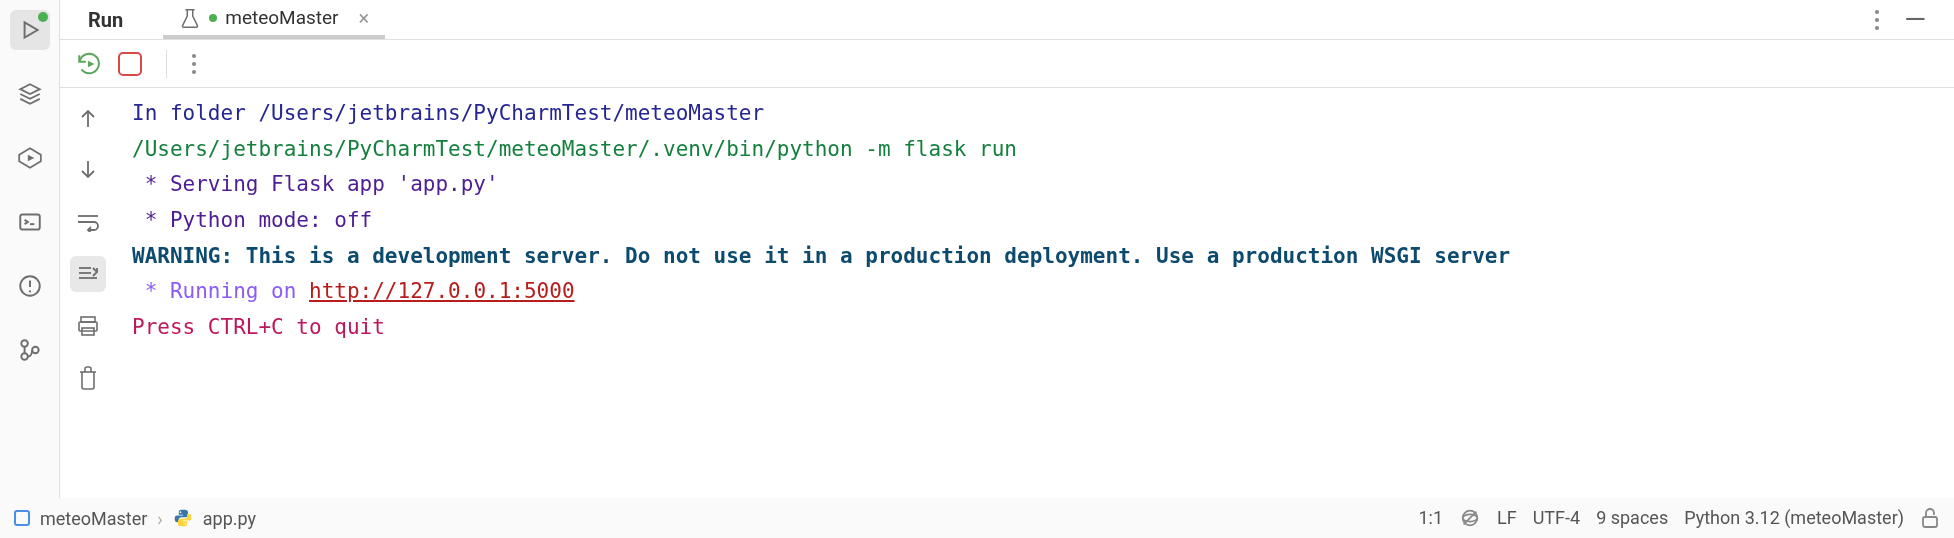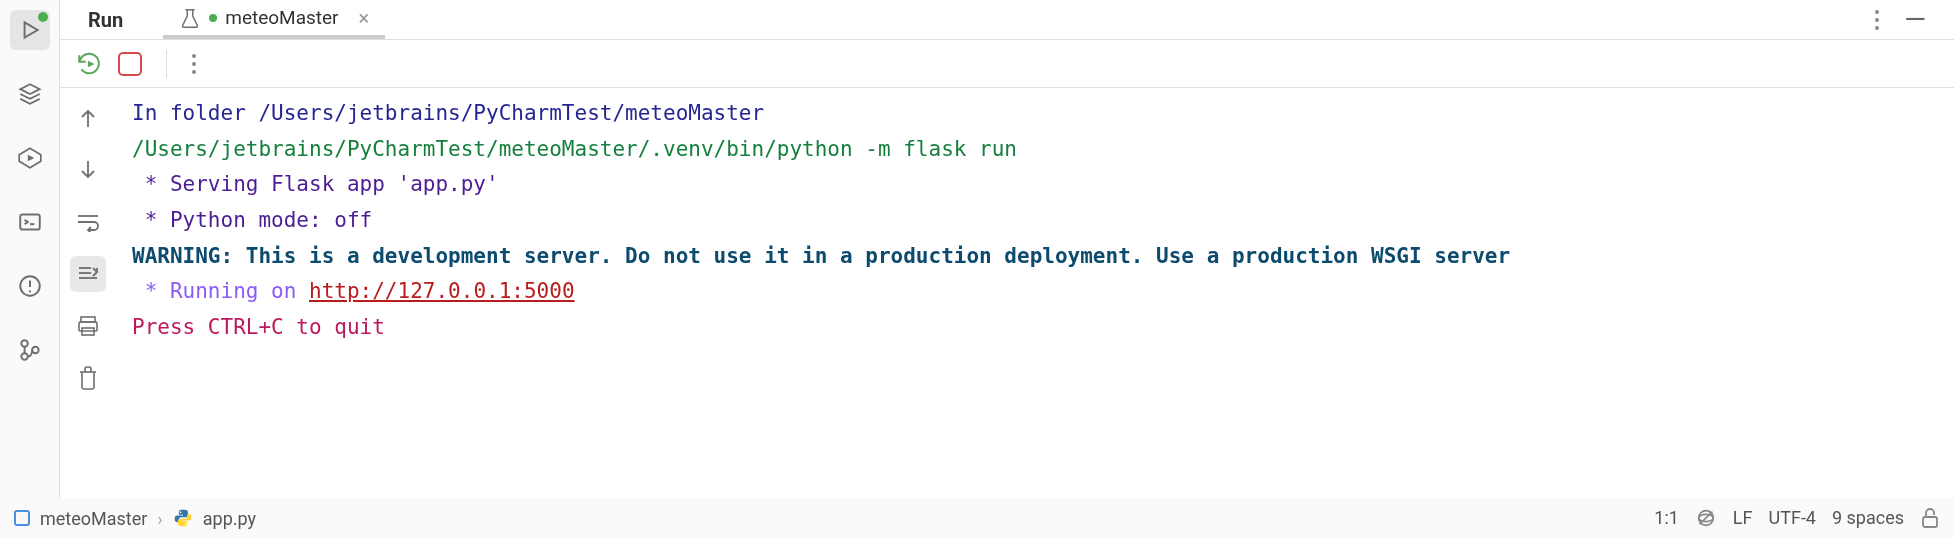--- a/index.html
+++ b/index.html
@@ -414,20 +414,21 @@
       <span class="item">
         <svg width="22" height="22" viewBox="0 0 24 24" fill="none" stroke="#888" stroke-width="1.8">
           <circle cx="12" cy="12" r="8"></circle>
           <ellipse cx="12" cy="12" rx="8" ry="4"></ellipse>
           <line x1="5" y1="19" x2="19" y2="5"></line>
         </svg>
       </span>
       <span class="item">LF</span>
       <span class="item">UTF-4</span>
       <span class="item">9 spaces</span>
+      <span class="item">Python 3.12 (meteoMaster)</span>
       <span class="lock-icon">
         <svg width="20" height="22" viewBox="0 0 20 22" fill="none" stroke="#888" stroke-width="1.8">
           <rect x="3" y="10" width="14" height="10" rx="2"></rect>
           <path d="M6 10 L6 6 A4 4 0 0 1 14 6 L14 8"></path>
         </svg>
       </span>
     </div>
   </div>
 </div>
 

